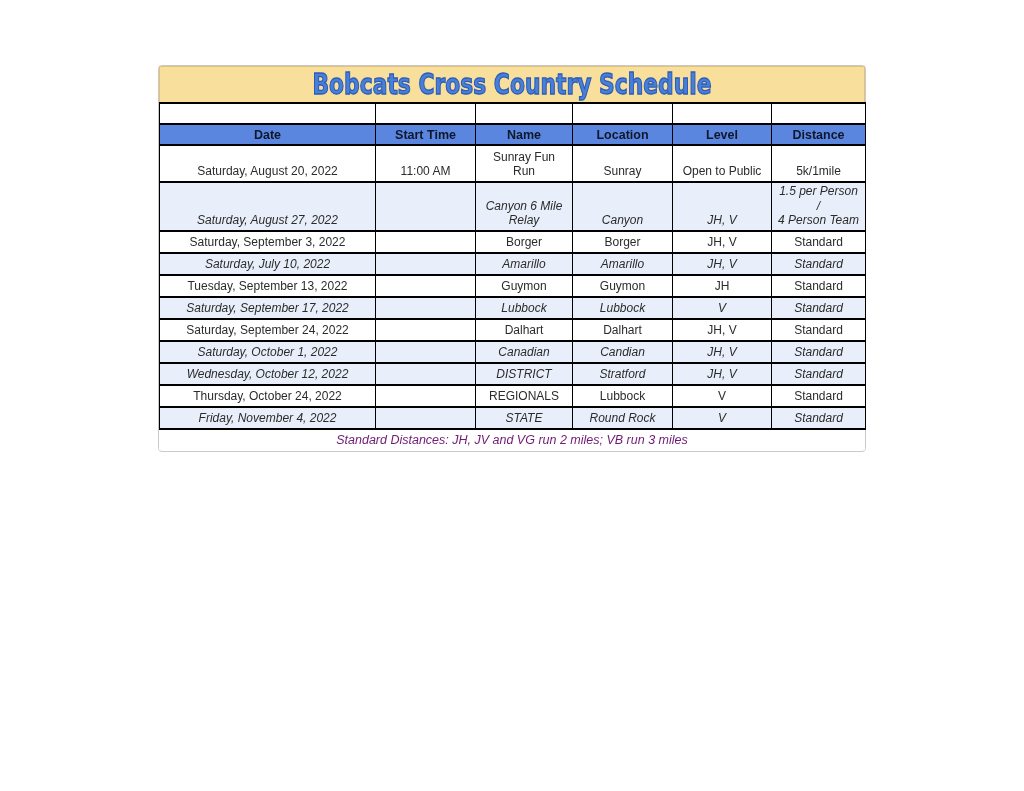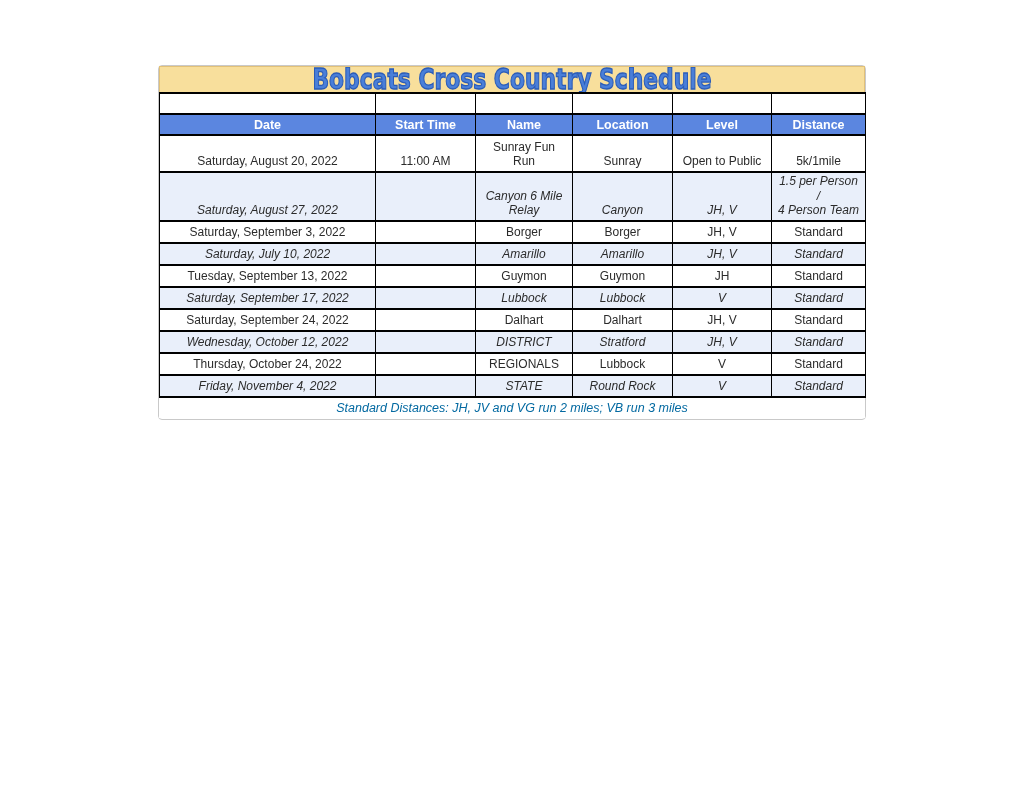--- a/index.html
+++ b/index.html
@@ -25,21 +25,21 @@
     position:absolute;
     left:158px;top:65px;
     width:708px;
     box-sizing:border-box;
     background:#ffffff;
     border:1px solid var(--card-border);
     border-radius:4px;
     padding-bottom:1px;
   }
   .banner{
-    height:26px;
+    height:36px;
     background:var(--banner-bg);
     border:1px solid var(--banner-border);
     border-bottom:0;
     box-sizing:border-box;
     display:flex;align-items:center;justify-content:center;
     overflow:hidden;
   }
   .banner h1{
     margin:0;
     width:100%;
@@ -67,21 +67,21 @@
     border-top:2px solid var(--grid-black);
     border-bottom:2px solid var(--grid-black);
     overflow:hidden;
   }
   tr.spacer-row td{
     height:17px;
     background:#ffffff;
   }
   tr.header-row th{
     background:var(--header-bg);
-    color:#ffffff;
+    color:#0f172a;
     font-weight:bold;
     font-size:12.5px;
     height:19px;
     vertical-align:middle;
     text-align:center;
     padding:0 2px;
   }
   tbody td{
     font-size:12px;
     color:var(--cell-text);
@@ -91,21 +91,21 @@
     height:17px;
     line-height:1.22;
     white-space:pre-line;
     background:#ffffff;
   }
   tbody tr.tall td{height:32px;}
   tbody tr.alt td{background:var(--alt-row-bg);font-style:italic;}
   .footnote{
     font-style:italic;
     font-size:12.5px;
-    color:#0369a1;
+    color:#701a75;
     text-align:center;
     padding:3px 0 3px;
     background:#ffffff;
   }
 </style>
 </head>
 <body>
 
 <div class="card">
   <div class="banner">
@@ -193,20 +193,28 @@
         </tr>
         <tr class="">
           <td>Saturday, September 24, 2022</td>
           <td></td>
           <td>Dalhart</td>
           <td>Dalhart</td>
           <td>JH, V</td>
           <td>Standard</td>
         </tr>
         <tr class="alt">
+          <td>Saturday, October 1, 2022</td>
+          <td></td>
+          <td>Canadian</td>
+          <td>Candian</td>
+          <td>JH, V</td>
+          <td>Standard</td>
+        </tr>
+        <tr class="alt">
           <td>Wednesday, October 12, 2022</td>
           <td></td>
           <td>DISTRICT</td>
           <td>Stratford</td>
           <td>JH, V</td>
           <td>Standard</td>
         </tr>
         <tr class="">
           <td>Thursday, October 24, 2022</td>
           <td></td>

